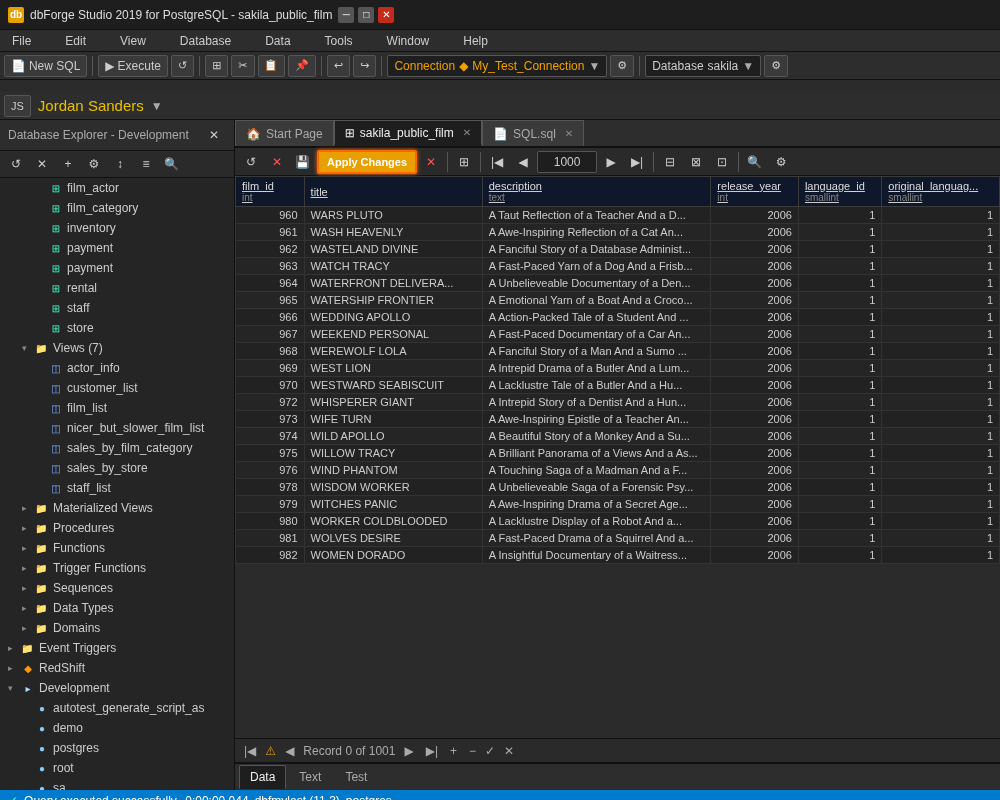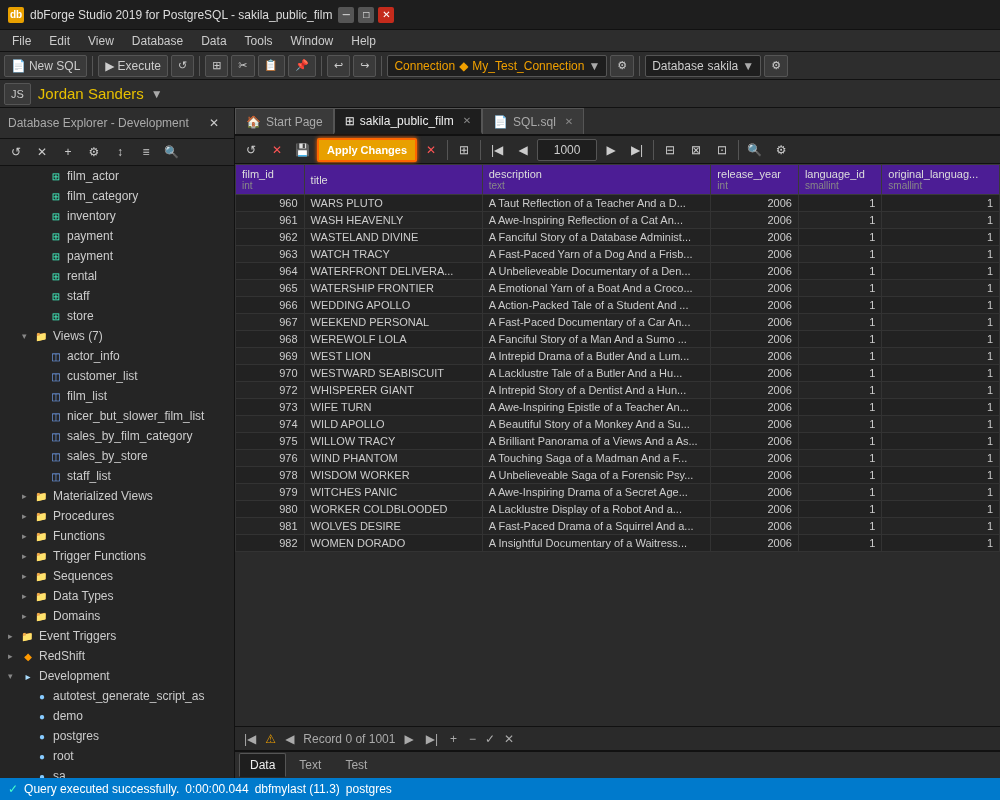--- a/index.html
+++ b/index.html
@@ -24,21 +24,21 @@
     #title-bar .win-btn.close { background: #c42b1c; color: #fff; }
 
     
     #menu-bar {
       background: #2d2d2d;
       height: 22px;
       display: flex;
       align-items: center;
       padding: 0 4px;
       border-bottom: 1px solid #111;
-      gap: 2px;
+      gap: 18px;
     }
     .menu-item { padding: 2px 8px; color: #ccc; cursor: pointer; border-radius: 2px; }
 
     
     #toolbar1 {
       background: #2d2d2d;
       height: 28px;
       display: flex;
       align-items: center;
       padding: 0 4px;
@@ -52,20 +52,21 @@
 
     
     #toolbar2 {
       background: #2d2d2d;
       height: 28px;
       display: flex;
       align-items: center;
       padding: 0 4px;
       gap: 3px;
       border-bottom: 1px solid #111;
+      margin-top: 12px;
     }
 
     
     #main-layout {
       display: flex;
       height: calc(800px - 30px - 22px - 28px - 28px - 22px);
     }
 
     
     #left-panel {
@@ -178,24 +179,25 @@
     
     #data-grid-container {
       flex: 1;
       overflow: auto;
     }
     #data-grid {
       width: 100%;
       border-collapse: collapse;
     }
     #data-grid thead tr {
-      background: #4c1d95;
+      background: #0f172a;
       position: sticky;
       top: 0;
       z-index: 10;
+      text-decoration: underline;
     }
     #data-grid thead th {
       border: 1px solid #3a3a3a;
       padding: 3px 6px;
       text-align: left;
       color: #aaa;
       font-weight: normal;
       white-space: nowrap;
       min-width: 60px;
     }

